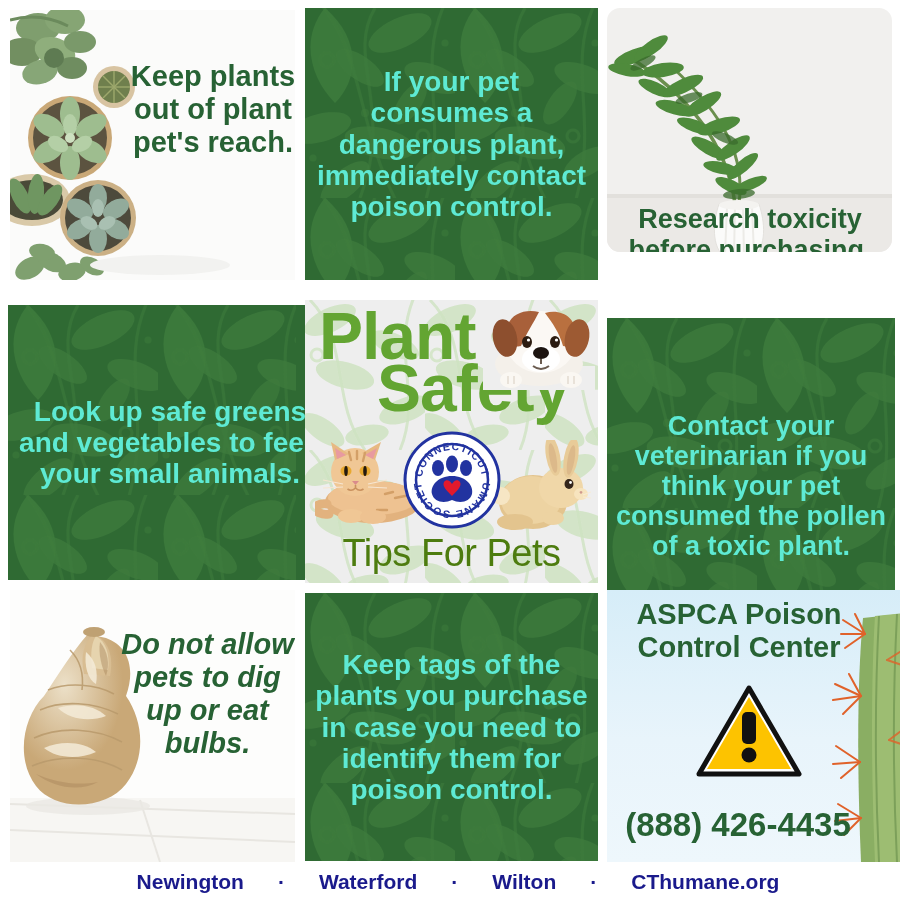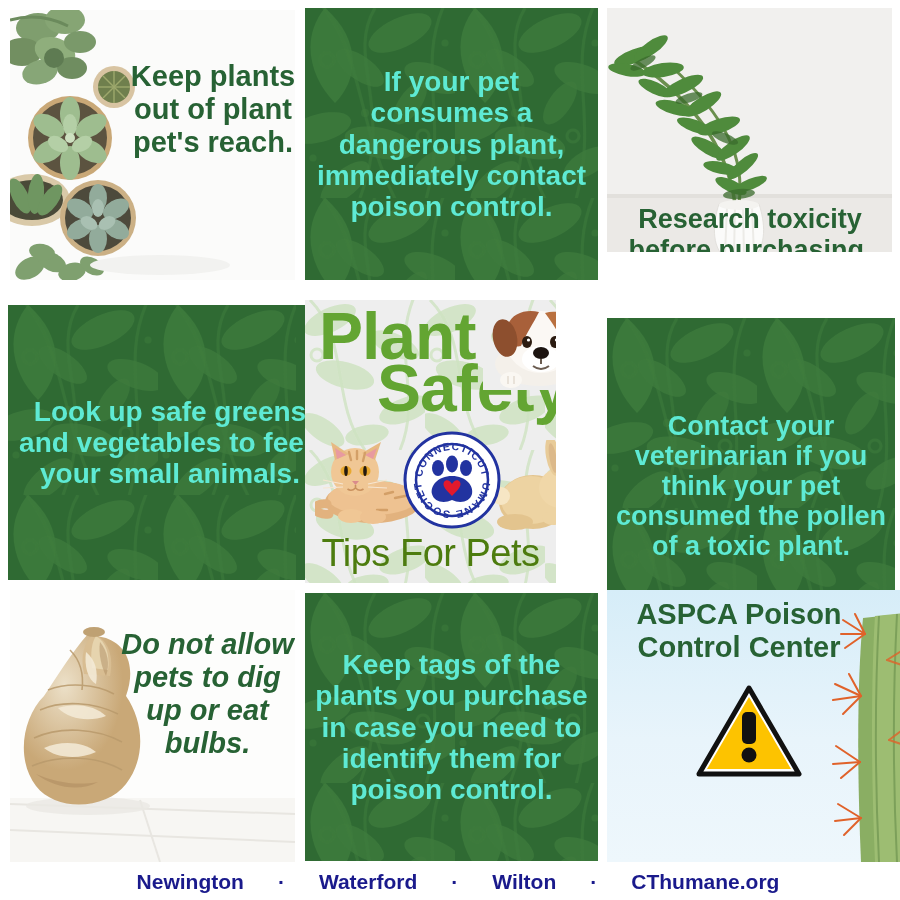--- a/index.html
+++ b/index.html
@@ -251,21 +251,21 @@
     <div class="photo-text" style="left:118px;top:50px;width:170px;font-size:29px;">Keep plants out of plant pet's reach.</div>
   </div>
 
   <div class="tile green" style="left:305px;top:8px;width:293px;height:272px;">
     <svg class="leafpat" width="293" height="272">
       <rect width="293" height="272" fill="url(#leafpattern)"></rect>
     </svg>
     <div class="greentext gt-center" style="font-size:28px;">If your pet consumes a dangerous plant, immediately contact poison control.</div>
   </div>
 
-  <div class="tile" style="left:607px;top:8px;width:285px;height:244px;">
+  <div class="tile" style="left:607px;top:8px;width:285px;height:244px;border-radius:13px;">
     <svg width="285" height="272" viewBox="0 0 285 272">
       <rect width="285" height="272" fill="#f1f0ee"></rect>
       <rect y="188" width="285" height="84" fill="#ebe9e6"></rect>
       <rect y="186" width="285" height="4" fill="#e2e0dc"></rect>
 
       <path d="M128 196 C122 150 95 95 18 46" stroke="#6b8f4e" stroke-width="3.5" fill="none"></path>
       <path d="M132 196 C138 150 120 110 64 58" stroke="#6b8f4e" stroke-width="3" fill="none"></path>
 
       <g fill="#4f8b3c">
         <ellipse cx="28" cy="48" rx="22" ry="7" transform="rotate(-20 28 48)"></ellipse>
@@ -306,21 +306,21 @@
     <div class="photo-text" style="left:4px;top:196px;width:278px;font-size:27px;">Research toxicity before purchasing.</div>
   </div>
 
   <div class="tile green" style="left:8px;top:305px;width:288px;height:275px;padding-left:36px;">
     <svg class="leafpat" width="288" height="275">
       <rect width="288" height="275" fill="url(#leafpattern)"></rect>
     </svg>
     <div class="greentext gt-center" style="font-size:28px;">Look up safe greens and vegetables to feed your small animals.</div>
   </div>
 
-  <div class="tile" style="left:305px;top:300px;width:251px;height:283px;">
+  <div class="tile" style="left:305px;top:300px;width:293px;height:283px;">
     <div class="logo-bg"></div>
     <svg class="leafpat" width="293" height="283">
       <rect width="293" height="283" fill="url(#palepattern)"></rect>
     </svg>
 
     <div class="plant-word" style="left:14px;top:6px;font-size:66px;">Plant</div>
     <div class="plant-word" style="left:72px;top:58px;font-size:66px;">Safety</div>
 
     <svg style="position:absolute;left:178px;top:4px;" width="112" height="86" viewBox="0 0 112 86">
       <rect x="0" y="62" width="112" height="24" fill="#eeeeee"></rect>
@@ -556,20 +556,21 @@
 
     <div class="photo-text" style="left:6px;top:8px;width:252px;font-size:29px;">ASPCA Poison Control Center</div>
 
     <svg style="position:absolute;left:88px;top:94px;" width="108" height="96" viewBox="0 0 108 96">
       <path d="M54 4 L104 90 L4 90 Z" fill="#ffffff" stroke="#111111" stroke-width="5" stroke-linejoin="round"></path>
       <path d="M54 13 L96 85 L12 85 Z" fill="#fdc300"></path>
       <rect x="47" y="28" width="14" height="32" rx="5" fill="#111111"></rect>
       <circle cx="54" cy="71" r="7.5" fill="#111111"></circle>
     </svg>
 
+    <div class="photo-text" style="left:0px;top:216px;width:262px;font-size:33px;">(888) 426-4435</div>
   </div>
 
   <div class="footer">
     <span>Newington</span>
     <span class="fdot">·</span>
     <span>Waterford</span>
     <span class="fdot">·</span>
     <span>Wilton</span>
     <span class="fdot">·</span>
     <span>CThumane.org</span>

